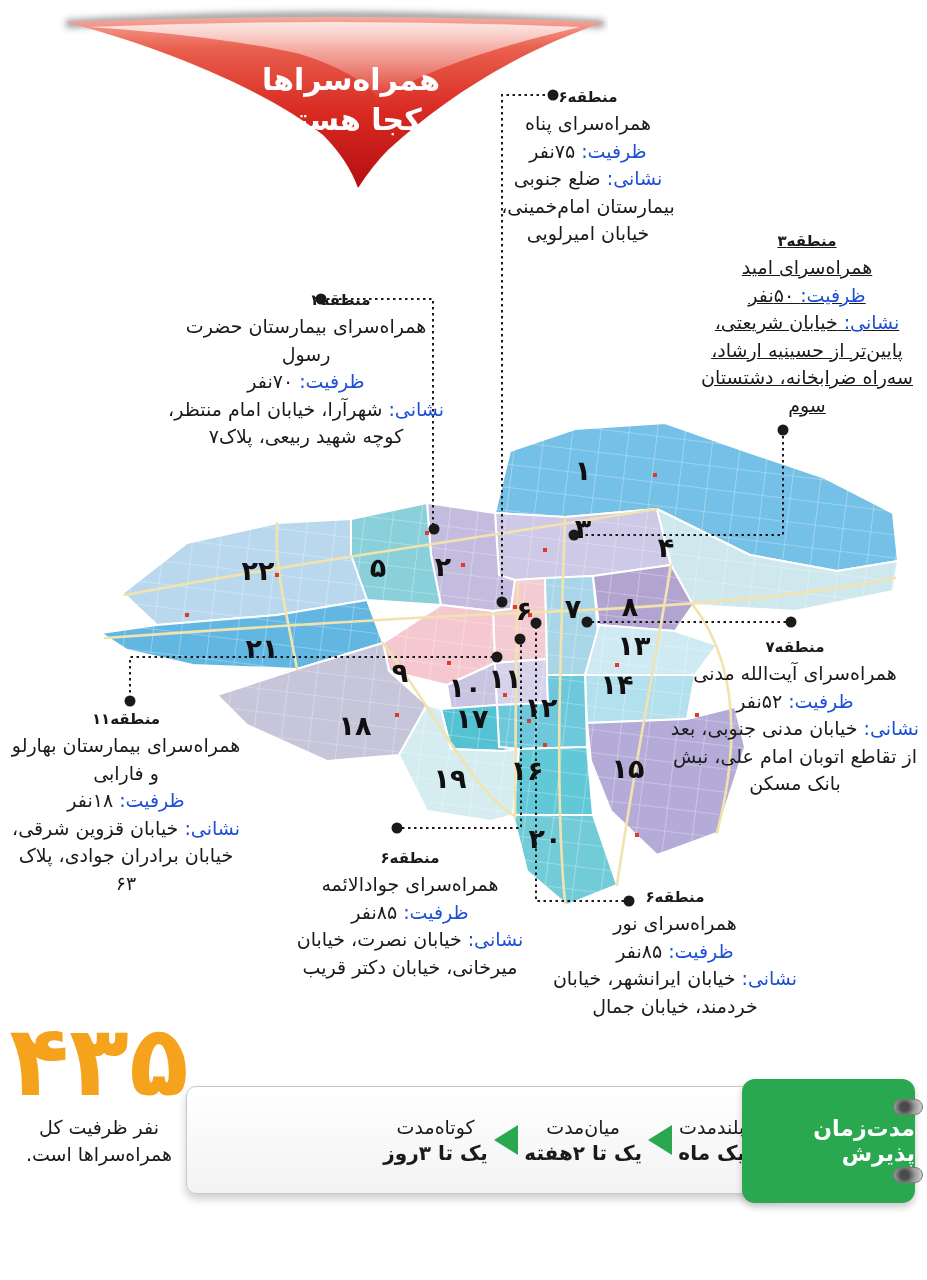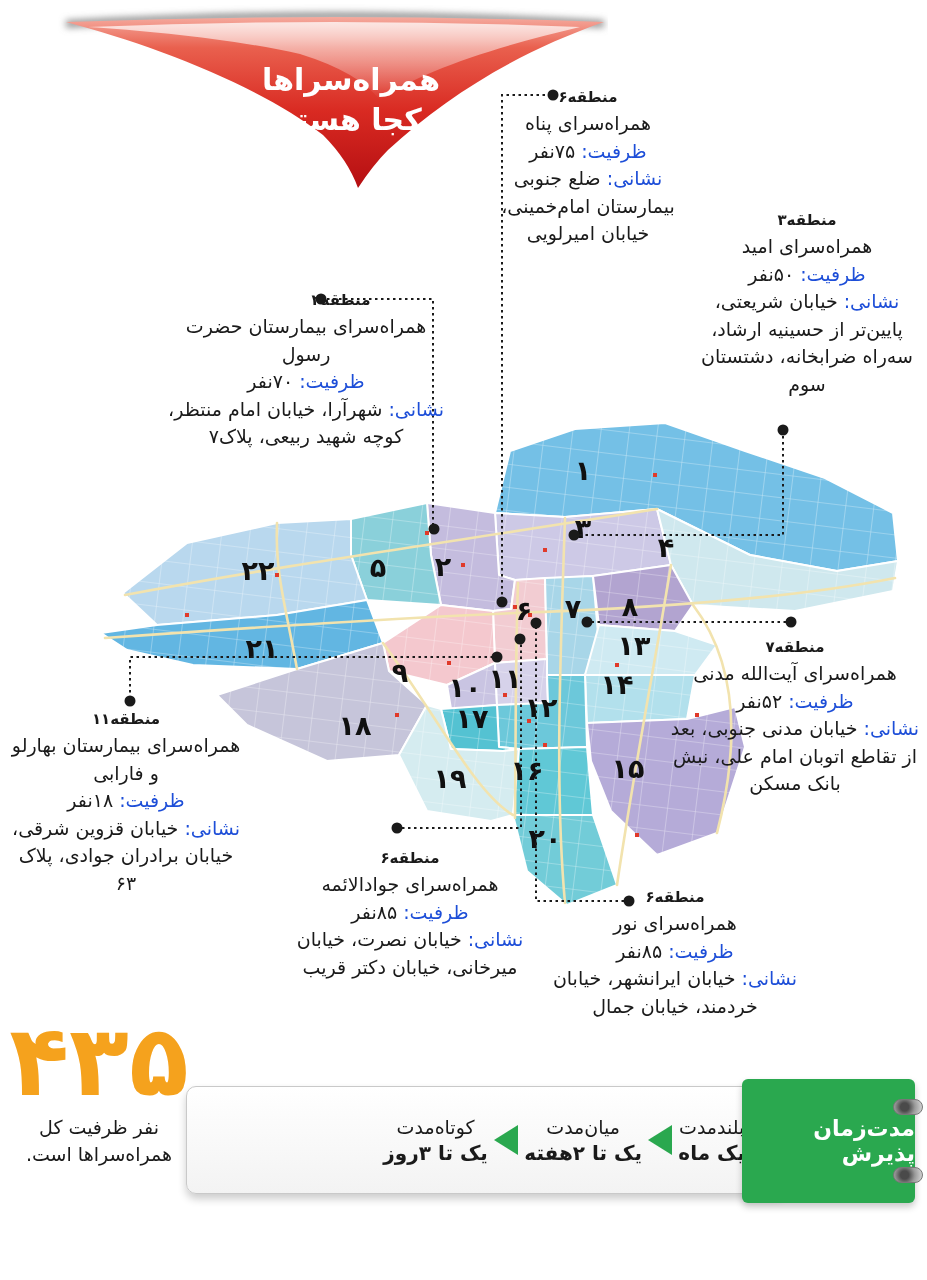--- a/index.html
+++ b/index.html
@@ -6,42 +6,42 @@
   #page{position:relative;width:927px;height:1280px;background:#fff;overflow:hidden;
         font-family:"DejaVu Sans",sans-serif;}
   .abs{position:absolute;}
   svg{display:block;}
   
   .block{position:absolute;text-align:center;color:#1a1a1a;z-index:3;}
   .b-title{font-weight:bold;font-size:15px;line-height:26px;}
   .b-name,.b-cap,.b-addr{font-size:19px;line-height:27.5px;}
   .lbl{color:#1d4ed8;}
   .pA{left:498px;top:84px;width:180px;}
-  .pB{left:688px;top:207px;width:238px;}
+  .pB{left:688px;top:228px;width:238px;text-decoration:underline;}
   .pC{left:160px;top:287px;width:292px;}
   .pD{left:664px;top:634px;width:262px;}
   .pE{left:6px;top:706px;width:240px;}
   .pF{left:286px;top:845px;width:248px;}
   .pG{left:541px;top:884px;width:268px;}
   
   .stat{position:absolute;left:0;top:1012px;width:198px;text-align:center;z-index:3;}
   .stat-num{font-size:98px;font-weight:bold;color:#f5a21d;line-height:1;}
   .stat-cap{font-size:19px;line-height:27px;color:#1a1a1a;margin-top:4px;}
   
   .bar{position:absolute;left:186px;top:1086px;width:600px;height:108px;z-index:3;
        background:linear-gradient(#ffffff,#f3f3f3);border:1.5px solid #c9c9c9;border-radius:10px;
        box-shadow:0 5px 9px rgba(0,0,0,.20);display:flex;flex-direction:row-reverse;
        align-items:center;justify-content:space-between;padding:0 40px;box-sizing:border-box;}
   .dur{ text-align:center;color:#1a1a1a;}
   .dur-term{font-size:19px;line-height:26px;}
   .dur-val{font-size:20px;font-weight:bold;line-height:26px;}
   .tri{width:0;height:0;border-top:15px solid transparent;border-bottom:15px solid transparent;
        border-right:24px solid #2aa84f;}
   .tab{position:absolute;left:742px;top:1079px;width:173px;height:124px;background:#2aa84f;
-       border-radius:6px;z-index:4;display:flex;align-items:center;justify-content:center;
+       border-radius:13px;z-index:4;display:flex;align-items:center;justify-content:center;
        box-shadow:0 4px 7px rgba(0,0,0,.22);}
   .tab-label{color:#fff;font-weight:bold;font-size:22px;padding-left:10px;}
   .pin{position:absolute;right:-8px;width:28px;height:14px;border-radius:8px;
        background:radial-gradient(circle at 38% 50%, #4a4a4a 0 22%, #9a9a9a 55%, #dcdcdc 100%);
        border:1px solid #777;}
   .pin1{top:20px;} .pin2{bottom:20px;}
 </style>
 </head>
 <body>
 

